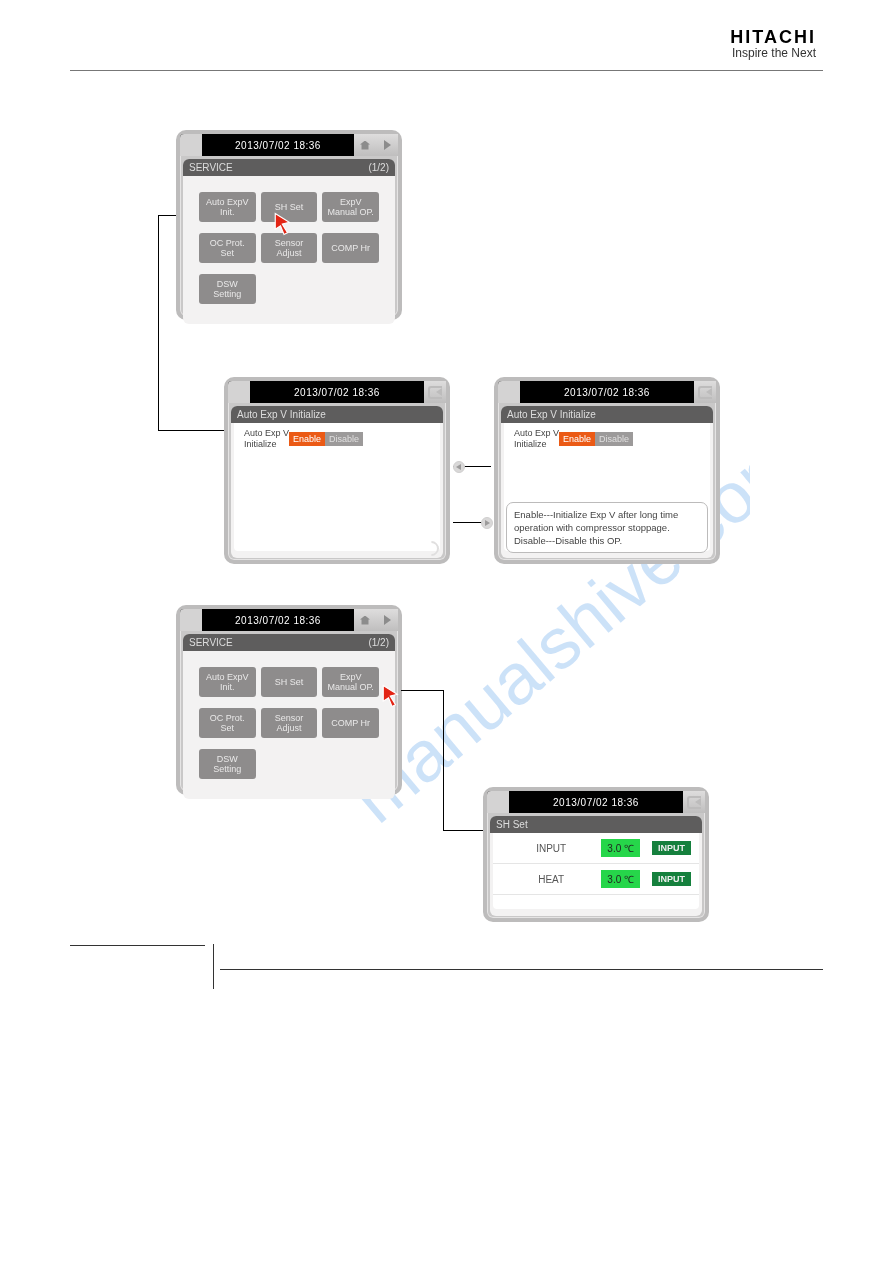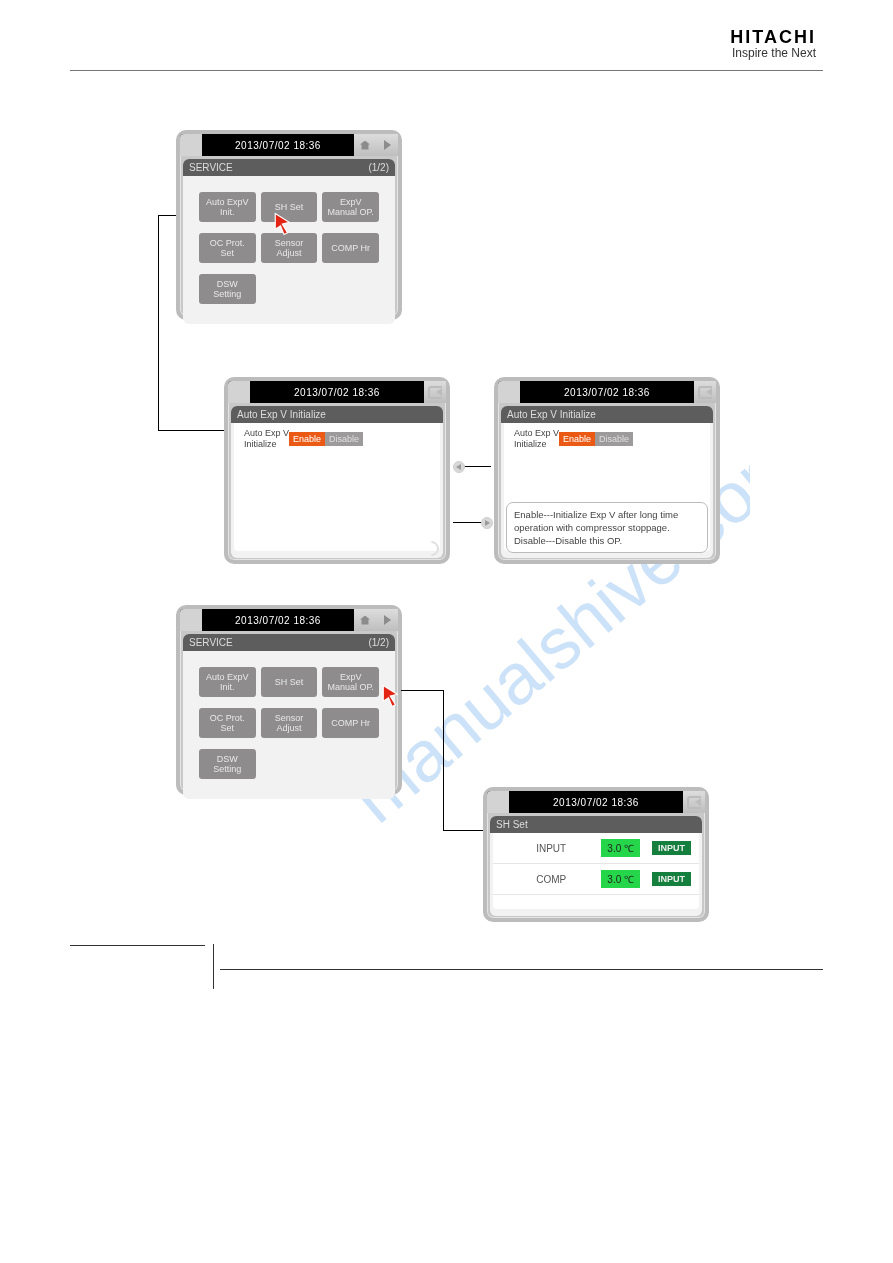--- a/index.html
+++ b/index.html
@@ -203,21 +203,21 @@
     <div class="panel-head">
       <span>SH Set</span>
     </div>
     <div class="sub-body" style="height:76px;">
       <div class="sh-row">
         <div class="mode">INPUT</div>
         <div class="val-box">3.0 ℃</div>
         <div class="inp-btn">INPUT</div>
       </div>
       <div class="sh-row">
-        <div class="mode">COMP</div>
+        <div class="mode">HEAT</div>
         <div class="val-box">3.0 ℃</div>
         <div class="inp-btn">INPUT</div>
       </div>
     </div>
   </div>
 </div>
 
 <div class="bot-rule-1"></div>
 <div class="vert-rule"></div>
 <div class="bot-rule-2"></div>

